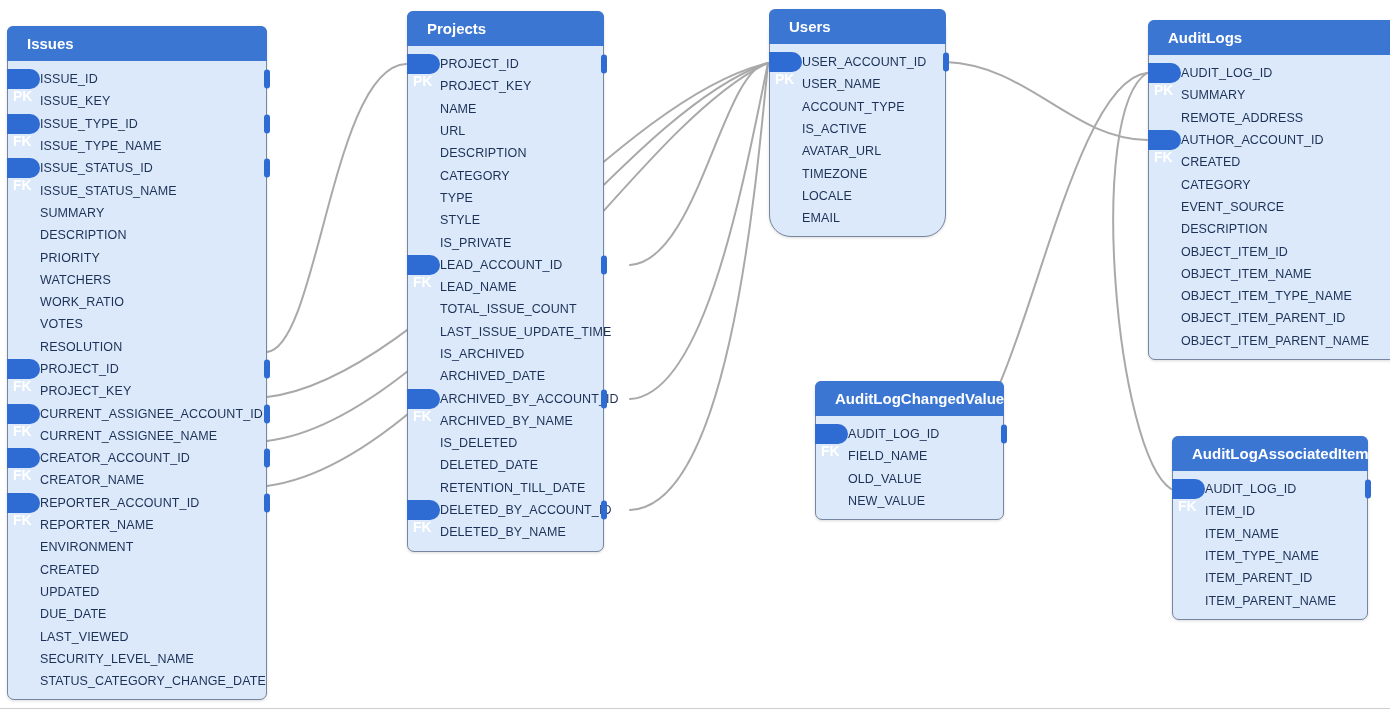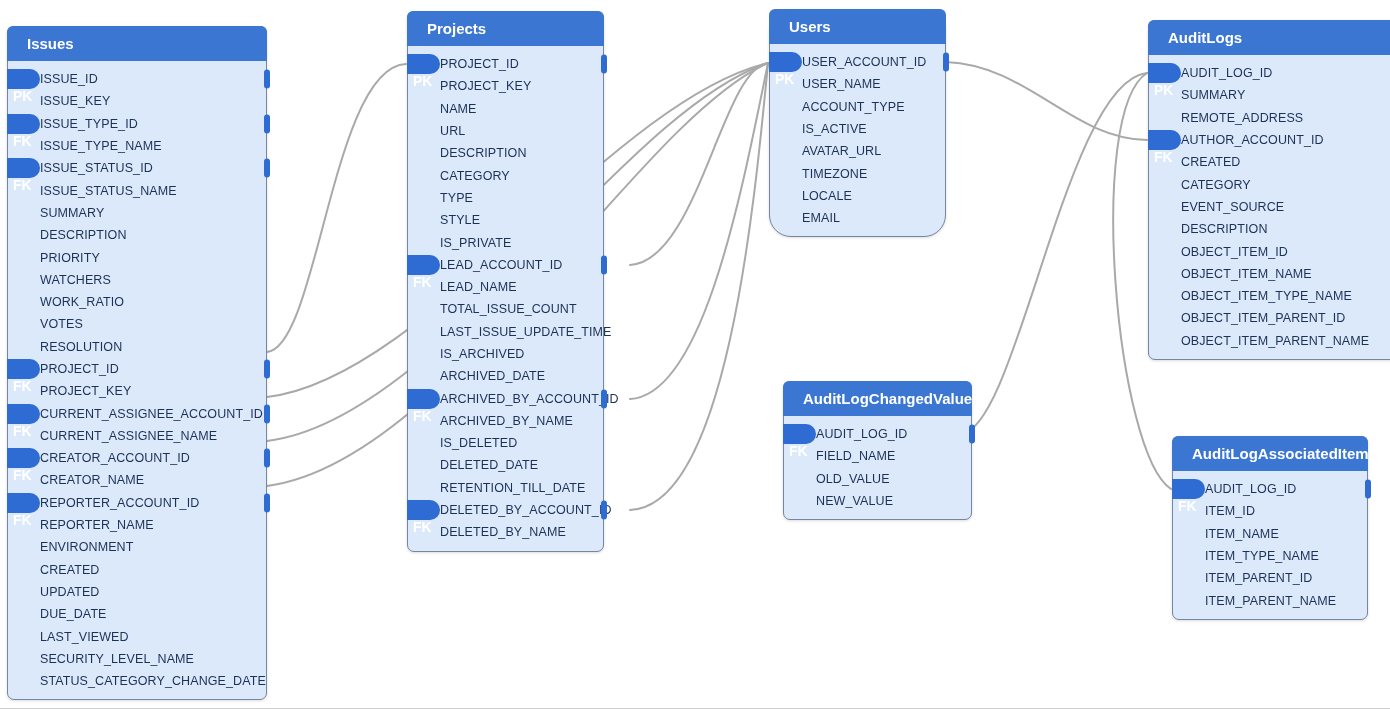--- a/index.html
+++ b/index.html
@@ -319,21 +319,21 @@
             <span class="erd-label">OBJECT_ITEM_TYPE_NAME</span>
           </div>
           <div class="erd-row">
             <span class="erd-label">OBJECT_ITEM_PARENT_ID</span>
           </div>
           <div class="erd-row">
             <span class="erd-label">OBJECT_ITEM_PARENT_NAME</span>
           </div>
         </div>
       </div>
-      <div class="erd-table" style="left: 783px; top: 381px; width: 189px;">
+      <div class="erd-table" style="left: 815px; top: 381px; width: 189px;">
         <div class="erd-header">
           <span class="erd-title">AuditLogChangedValues</span>
         </div>
         <div class="erd-rows">
           <div class="erd-row">
             <span class="key-badge">FK</span>
             <span class="erd-label">AUDIT_LOG_ID</span>
             <span class="port"></span>
           </div>
           <div class="erd-row">

